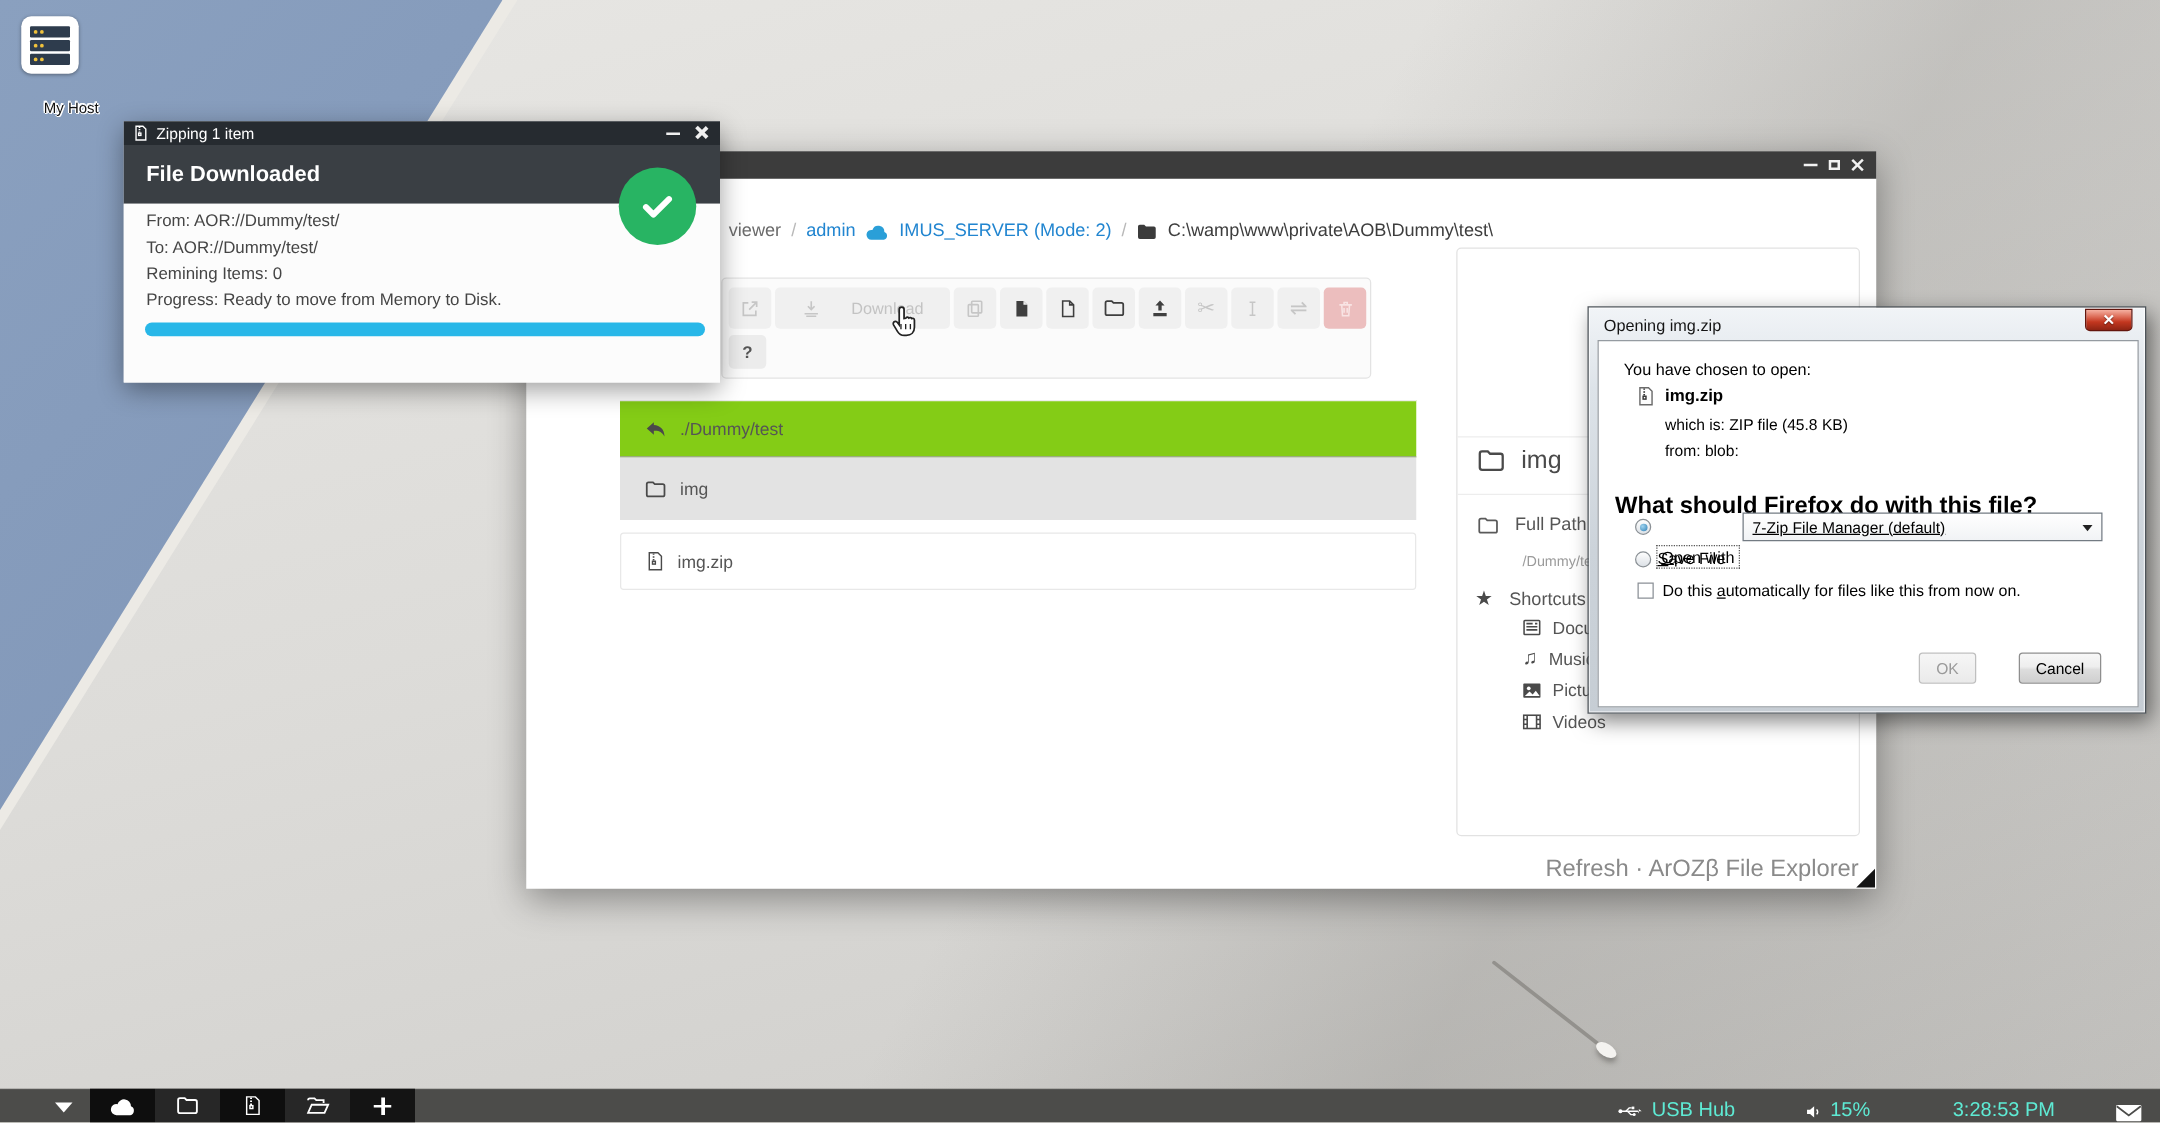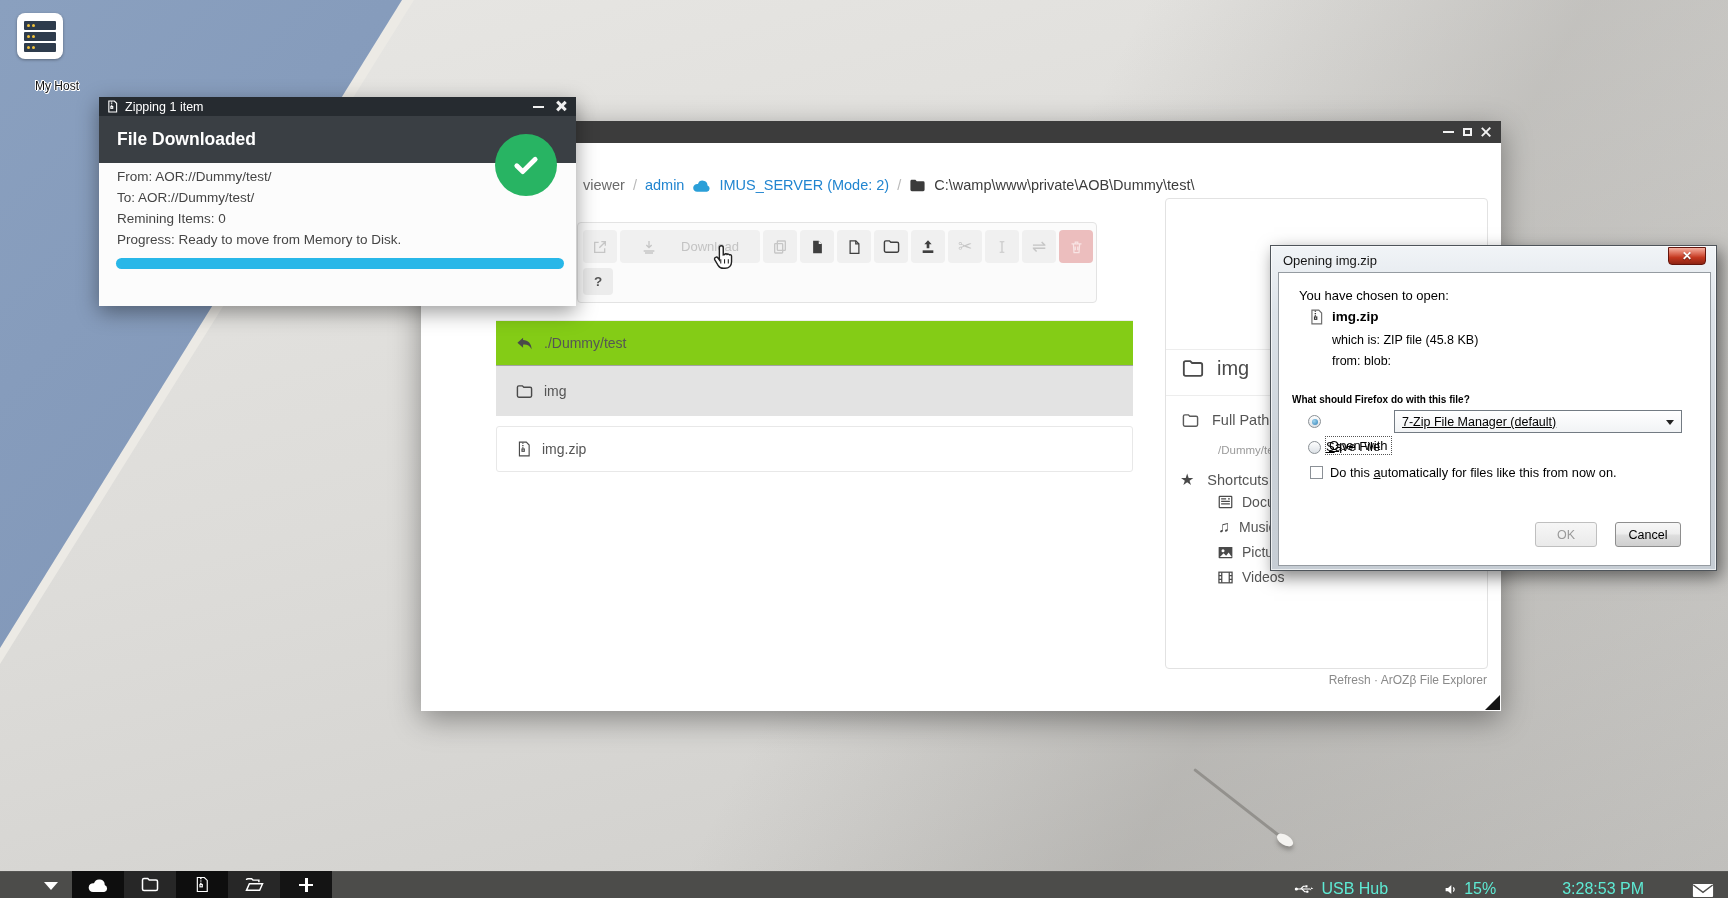--- a/index.html
+++ b/index.html
@@ -69,21 +69,21 @@
     border-radius:4px;box-sizing:border-box;}
   .pdiv1{position:absolute;left:0;right:0;top:150px;border-top:1px solid #ededed;}
   .pdiv2{position:absolute;left:0;right:0;top:196px;border-top:1px solid #ededed;}
   .ptitle{position:absolute;left:16px;top:158px;display:flex;align-items:center;gap:13px;
     font-size:20px;color:#4a4a4a;}
   .prow{position:absolute;display:flex;align-items:center;gap:13px;font-size:14.5px;color:#555;}
   .ppath{position:absolute;left:52px;top:245px;font-size:11.5px;color:#9b9b9b;white-space:nowrap;}
   .psc-item{position:absolute;left:52px;display:flex;align-items:center;gap:9px;font-size:14px;color:#555;white-space:nowrap;}
   .star{font-size:16px;color:#4a4a4a;line-height:1;}
 
-  .ex-footer{position:absolute;right:14px;bottom:24px;font-size:12px;color:#8a8a8a;}
+  .ex-footer{position:absolute;right:14px;bottom:4px;font-size:19px;color:#8a8a8a;}
   .resize{position:absolute;right:1px;bottom:1px;width:0;height:0;
     border-left:15px solid transparent;border-bottom:15px solid #141414;}
 
   
   .zipwin{left:99px;top:97px;width:477px;height:209px;z-index:20;background:#fcfcfc;
     box-shadow:0 6px 20px rgba(0,0,0,.4);}
   .zw-titlebar{position:absolute;left:0;top:0;right:0;height:19px;background:#262b30;
     display:flex;align-items:center;color:#fff;font-size:12.5px;padding-left:8px;box-sizing:border-box;}
   .zw-title{margin-left:7px;}
   .zw-min{position:absolute;right:32px;top:9px;width:11px;height:2.4px;background:#f0f0f0;}
@@ -121,21 +121,21 @@
   .focusbox{border:1px dotted #555;padding:1px 3px;}
   .combo{position:absolute;left:115px;top:137px;width:288px;height:23px;border:1px solid #737b83;
     background:linear-gradient(180deg,#ffffff,#f1f3f5);box-sizing:border-box;
     display:flex;align-items:center;padding:0 22px 0 7px;font-size:12.5px;text-decoration:underline;}
   .combo-arrow{position:absolute;right:7px;top:9px;width:0;height:0;
     border-left:4.5px solid transparent;border-right:4.5px solid transparent;border-top:5.5px solid #222;}
   .checkbox{position:absolute;left:31px;top:193px;width:13px;height:13px;border:1px solid #8b9096;
     background:#fff;box-sizing:border-box;}
   .dbtn{position:absolute;top:249px;height:25px;border-radius:3px;box-sizing:border-box;
     display:flex;align-items:center;justify-content:center;font-size:12.5px;}
-  .dbtn.ok{left:256px;width:62px;border:1px solid #bfbfbf;color:#9a9a9a;
+  .dbtn.ok{left:256px;width:46px;border:1px solid #bfbfbf;color:#9a9a9a;
     background:linear-gradient(180deg,#f6f6f6,#eaeaea);}
   .dbtn.cancel{left:336px;width:66px;border:1px solid #8e8e8e;color:#000;
     background:linear-gradient(180deg,#f7f7f7 0%,#eeeeee 45%,#dddddd 55%,#cfcfcf 100%);}
   u.mn{text-decoration:underline;}
 
   
   .taskbar{left:0;top:871px;width:1728px;height:27px;background:#4c4c4a;z-index:40;
     box-shadow:inset 0 1px 0 rgba(255,255,255,.06);}
   .tb-caret{position:absolute;left:44px;top:11px;width:0;height:0;
     border-left:7px solid transparent;border-right:7px solid transparent;border-top:8px solid #fff;}
@@ -384,21 +384,21 @@
   <div class="dlg-panel">
     <div class="dp-abs" style="left:20px;top:15px;">You have chosen to open:</div>
     <svg class="dp-abs" style="left:30px;top:36px;" width="15" height="16" viewBox="0 0 24 28" fill="none" stroke="#6b6b6b" stroke-width="2">
         <path d="M4 2h12l5 5v19H4z" fill="#fdfdfd"></path>
         <path d="M10 3v2m0 2v2m0 2v2" stroke="#333" stroke-width="2.4"></path>
         <rect x="8.5" y="14" width="4" height="4" stroke="#333"></rect>
       </svg>
     <div class="dp-abs bold" style="left:53px;top:36px;font-size:13.5px;">img.zip</div>
     <div class="dp-abs" style="left:53px;top:60px;font-size:12.5px;">which is: ZIP file (45.8 KB)</div>
     <div class="dp-abs" style="left:53px;top:81px;font-size:12.5px;">from: blob:</div>
-    <div class="dp-abs bold" style="left:13px;top:121px;font-size:10px;">What should Firefox do with this file?</div>
+    <div class="dp-abs bold" style="left:13px;top:121px;font-size:19px;">What should Firefox do with this file?</div>
 
     <div class="radio sel" style="left:29px;top:142px;"></div>
     <div class="dp-abs focusbox" style="left:46px;top:139px;margin-top:24px;"><u class="mn">O</u><span>pen with</span></div>
     <div class="combo">
       <span>7-Zip File Manager (default)</span>
       <span class="combo-arrow"></span>
     </div>
 
     <div class="radio" style="left:29px;top:168px;"></div>
     <div class="dp-abs" style="left:47px;top:166px;"><u class="mn">S</u><span>ave File</span></div>

